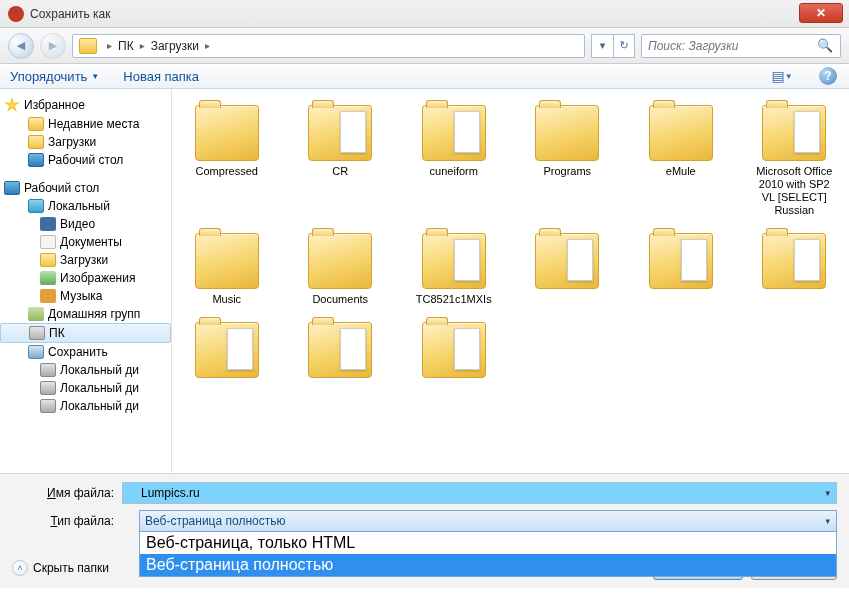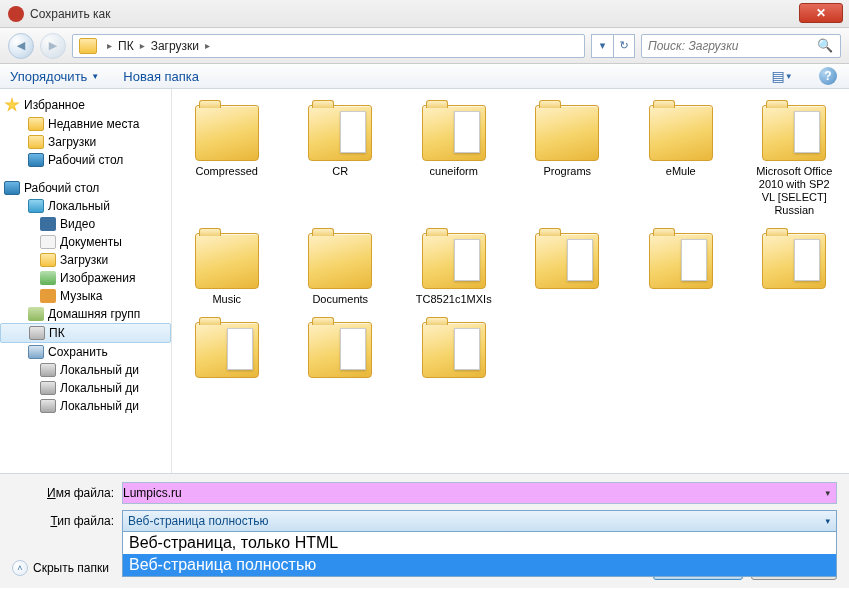--- a/index.html
+++ b/index.html
@@ -70,23 +70,23 @@
 .file-item.hasdoc .big-folder::after { content: ""; position: absolute; right: 6px; top: 6px; width: 24px; height: 40px; background: #fff; border: 1px solid #ccc; box-shadow: 0 1px 2px rgba(0,0,0,.2); }
 .big-folder { width: 64px; height: 56px; position: relative; }
 .big-folder::before { content: ""; position: absolute; inset: 0; background: linear-gradient(165deg, #fff0c4, #f6d46a 55%, #e9b73a); border: 1px solid #d4a030; border-radius: 3px 3px 4px 4px; box-shadow: inset 0 1px 0 rgba(255,255,255,.6); }
 .big-folder .tab { position: absolute; top: -5px; left: 4px; width: 22px; height: 8px; background: linear-gradient(#fff0c4, #f0cf76); border: 1px solid #d4a030; border-bottom: none; border-radius: 3px 3px 0 0; }
 
 
 .bottom { border-top: 1px solid #d0d8e0; background: #f3f3f3; padding: 8px 12px 8px 12px; }
 .form-row { display: flex; align-items: center; margin-bottom: 6px; }
 .form-row label { width: 110px; text-align: right; font-size: 12px; padding-right: 8px; }
 .form-row label span { text-decoration: underline; }
-.form-input { flex: 1; height: 22px; border: 1px solid #a9bdd6; background: #f0abfc; font-size: 12px; padding: 0 0; display: flex; align-items: center; position: relative; }
+.form-input { flex: 1; height: 22px; border: 1px solid #a9bdd6; background: #7dd3fc; font-size: 12px; padding: 0 18px; display: flex; align-items: center; position: relative; }
 .form-input .caret { position: absolute; right: 6px; font-size: 9px; color: #333; }
-.dropdown-wrap { position: relative; flex: 1; }
+.dropdown-wrap { position: relative; flex: 1; margin-left: 17px; }
 .dropdown-sel { height: 22px; border: 1px solid #7ba7ce; background: linear-gradient(#e8f2fb, #c9e0f3); font-size: 12px; padding: 0 5px; display: flex; align-items: center; color: #0e4f8a; position: relative; }
 .dropdown-sel .caret { position: absolute; right: 6px; font-size: 9px; }
 .dropdown-list { position: absolute; top: 22px; left: 0; right: 0; background: #fff; border: 1px solid #7ba7ce; border-top: none; font-size: 16px; z-index: 10; }
 .dropdown-list .opt { padding: 2px 6px; }
 .dropdown-list .opt.selected { background: #2f8fef; color: #fff; }
 
 
 .actions { display: flex; align-items: center; padding-top: 18px; }
 .hide-link { font-size: 12px; display: flex; align-items: center; gap: 5px; cursor: pointer; }
 .hide-link .circ { width: 16px; height: 16px; border-radius: 50%; border: 1px solid #b8cbe0; background: radial-gradient(circle at 30% 30%, #fff, #e2edf6); display: flex; align-items: center; justify-content: center; font-size: 9px; color: #4a7db0; }

